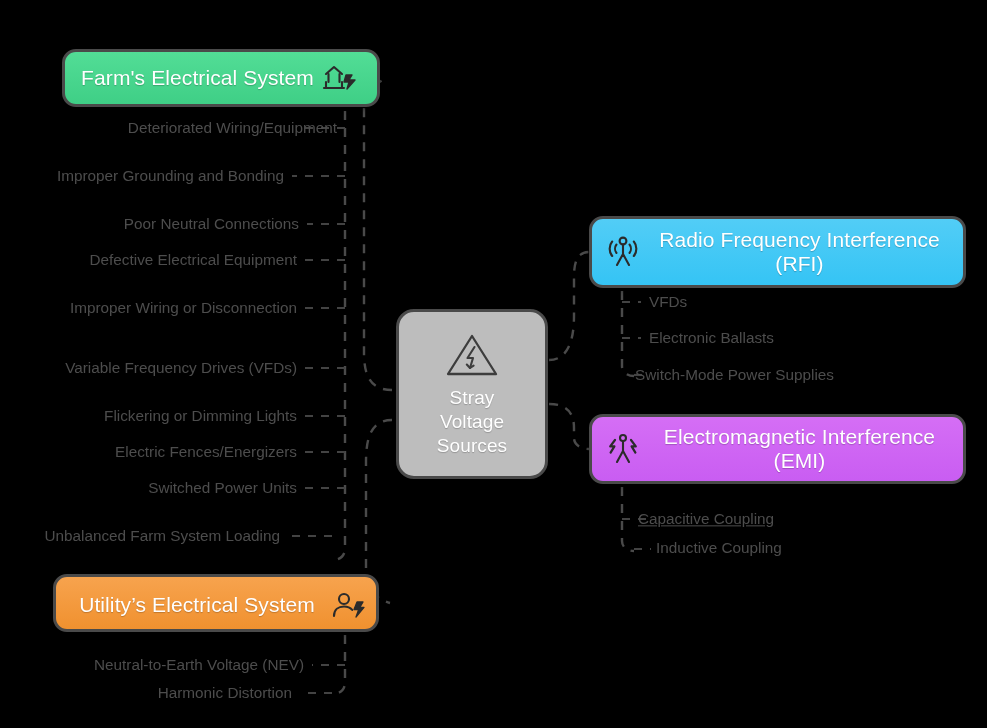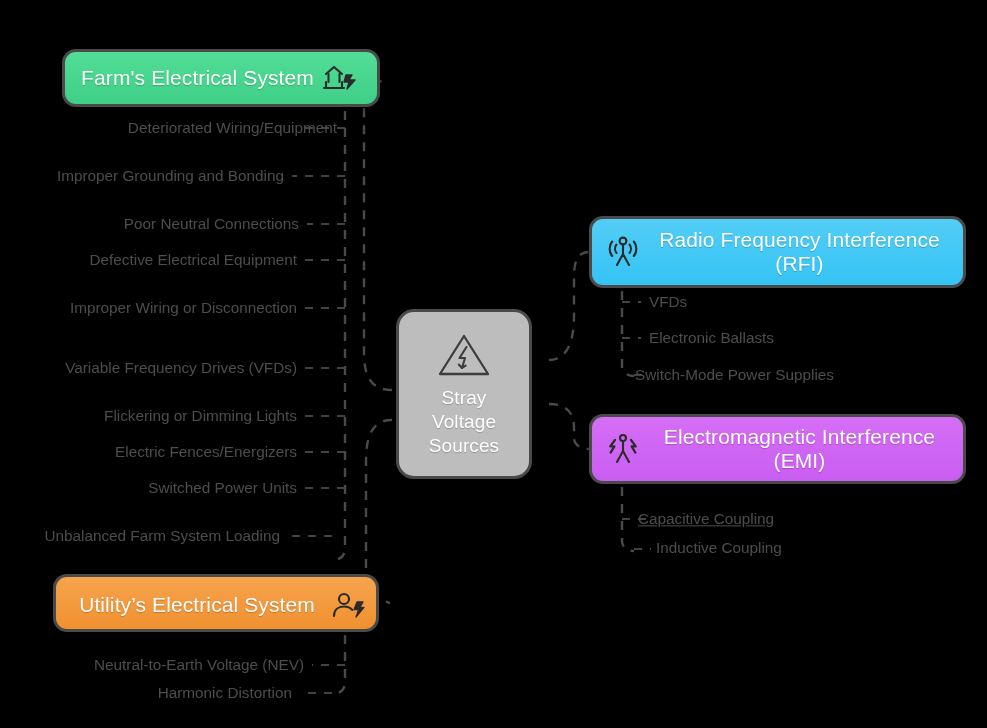--- a/index.html
+++ b/index.html
@@ -94,21 +94,21 @@
 
   #node-emi {
     left: 589px; top: 414px; width: 377px; height: 70px;
     background: linear-gradient(180deg, #d56ef5 0%, #c95df2 100%);
     padding: 0 14px 0 10px;
     gap: 6px;
   }
   #node-emi .node-label { flex: 1 1 auto; }
 
   #node-center {
-    left: 396px; top: 309px; width: 136px; height: 170px;
+    left: 396px; top: 309px; width: 152px; height: 170px;
     background: #bdbdbd;
     border-radius: 18px;
     flex-direction: column;
     gap: 6px;
     padding: 8px 6px;
   }
   #node-center .node-label {
     font-size: 19px;
     line-height: 1.27;
   }

